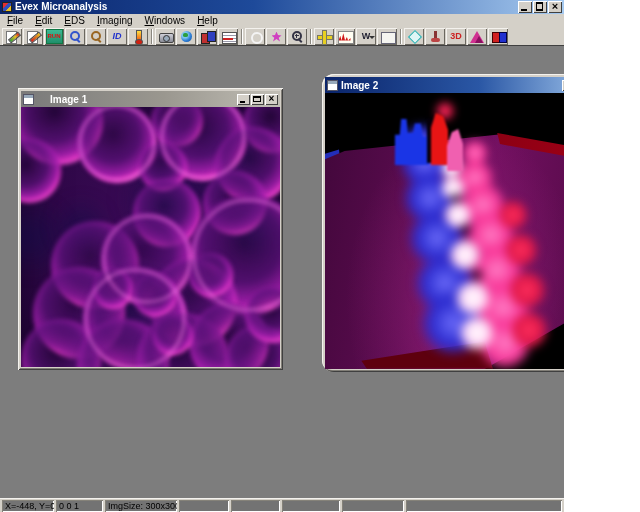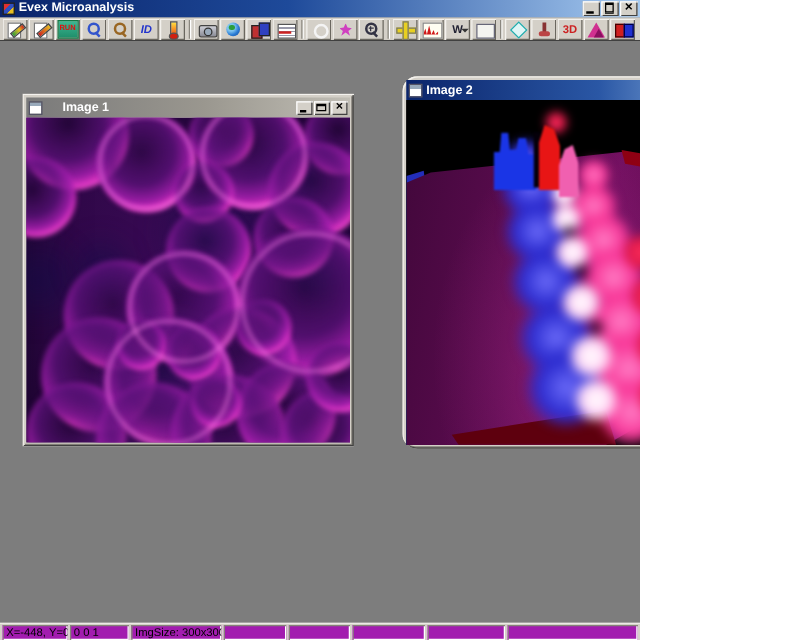--- a/index.html
+++ b/index.html
@@ -1,18 +1,18 @@
 <!DOCTYPE html>
 <html><head>
 <meta charset="utf-8">
 <style>
   *{box-sizing:border-box;margin:0;padding:0;}
   html,body{width:640px;height:512px;overflow:hidden;}
   body{font-family:"Liberation Sans","DejaVu Sans",sans-serif;font-size:11px;}
-  .app{position:relative;width:512px;height:512px;background:#7d7d7d;display:flex;flex-direction:column;}
+  .app{position:relative;width:564px;height:512px;background:#7d7d7d;display:flex;flex-direction:column;}
 
   
   .titlebar{height:14px;background:linear-gradient(90deg,#0a246a 0%,#1e4a9a 45%,#a6caf0 100%);
     display:flex;align-items:center;padding:0 2px;flex:0 0 auto;}
   .app-ico{width:10px;height:10px;margin-right:3px;flex:0 0 auto;
     background:linear-gradient(135deg,#e03030 0 34%,#3050c0 34% 67%,#e8c020 67%);border:1px solid #222;}
   .title-text{color:#fff;font-weight:bold;font-size:10px;line-height:14px;white-space:nowrap;}
   .cap-btns{margin-left:auto;display:flex;gap:1px;}
   .cap{width:14px;height:12px;background:#d4d0c8;border:none;position:relative;
     box-shadow:inset 1px 1px 0 #fff,inset -1px -1px 0 #404040;cursor:default;}
@@ -142,21 +142,21 @@
     clip-path:polygon(0 100%,0 34%,14% 34%,18% 0,34% 0,38% 30%,54% 30%,58% 10%,76% 10%,82% 38%,100% 38%,100% 100%);}
   .peak-gap{left:102px;top:26px;width:5px;height:44px;background:#05000a;}
   .peak-red{left:106px;top:20px;width:17px;height:52px;background:#e81515;
     clip-path:polygon(0 100%,0 28%,28% 0,72% 6%,100% 32%,100% 100%);}
   .peak-pink{left:122px;top:36px;width:16px;height:42px;background:#f060b0;
     clip-path:polygon(0 100%,0 40%,30% 8%,70% 0,100% 36%,100% 100%);}
 
   
   .statusbar{height:14px;background:#d4d0c8;display:flex;align-items:center;padding:1px 2px 1px 2px;flex:0 0 auto;
     border-top:1px solid #f4f2ee;}
-  .spanel{height:12px;background:#a21caf;box-shadow:inset 1px 1px 0 #858279,inset -1px -1px 0 #fff;
+  .spanel{height:12px;background:#737373;box-shadow:inset 1px 1px 0 #858279,inset -1px -1px 0 #fff;
     font-size:9px;line-height:12px;padding-left:3px;white-space:nowrap;overflow:hidden;margin-right:2px;color:#000;}
   .spanel:last-child{flex:1 1 auto;margin-right:0;}
 </style>
 </head>
 <body>
 
 <div class="app">
 
   <div class="titlebar">
     <span class="app-ico"></span>
@@ -167,20 +167,28 @@
         </button>
       <button class="cap">
           <span class="g-restore"></span>
         </button>
       <button class="cap">
           <span class="g-close">×</span>
         </button>
     </span>
   </div>
 
+  <div class="menubar">
+      <span class="menu-item"><u>F</u>ile</span>
+      <span class="menu-item"><u>E</u>dit</span>
+      <span class="menu-item"><u>E</u>DS</span>
+      <span class="menu-item"><u>I</u>maging</span>
+      <span class="menu-item"><u>W</u>indows</span>
+      <span class="menu-item"><u>H</u>elp</span>
+    </div>
 
   <div class="toolbar">
       <div class="tb-btn">
         <span class="ic ic-pencil-doc"></span>
       </div>
       <div class="tb-btn">
         <span class="ic ic-pencil-check"></span>
       </div>
       <div class="tb-btn">
         <span class="ic ic-run">

